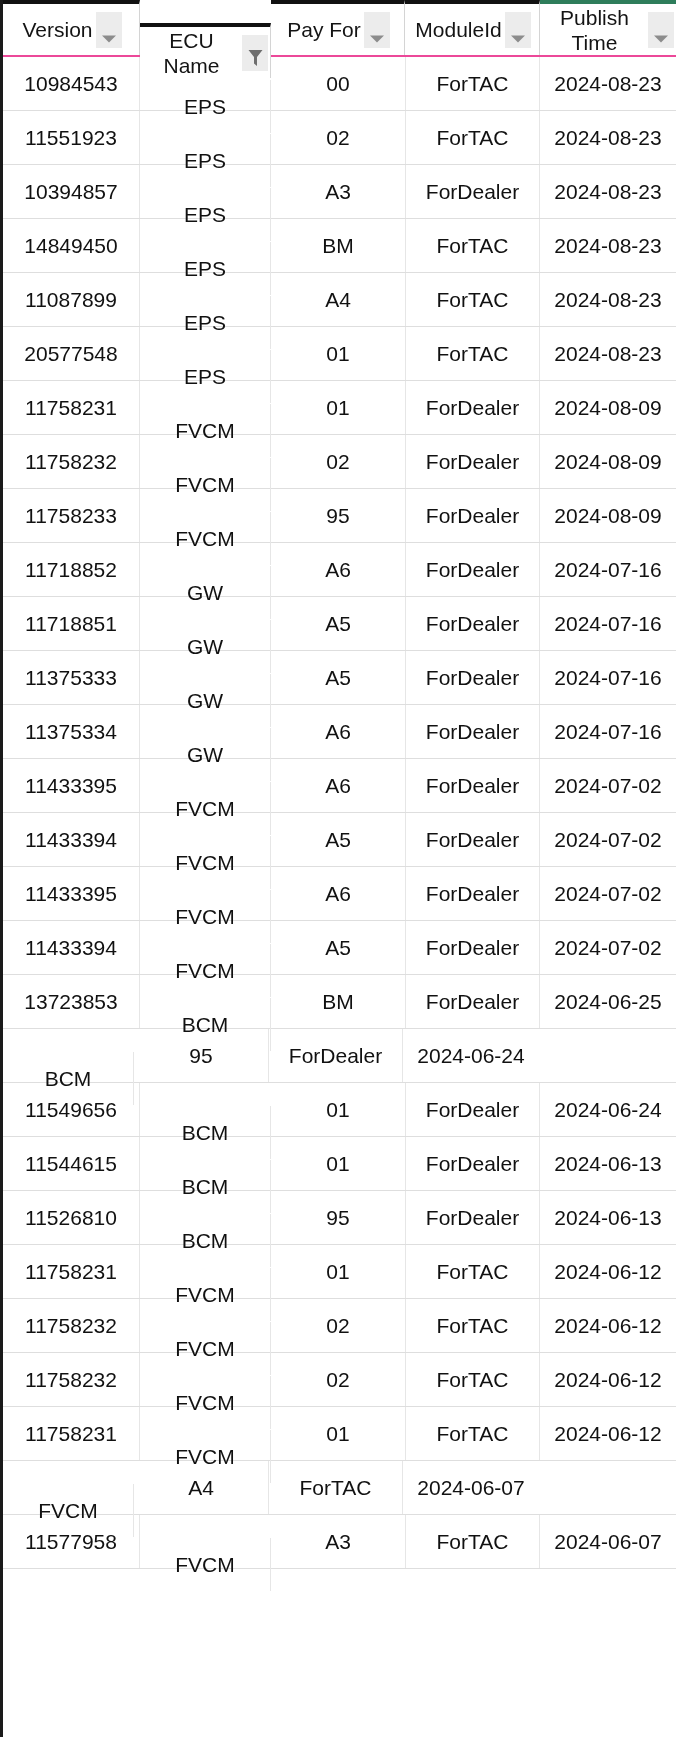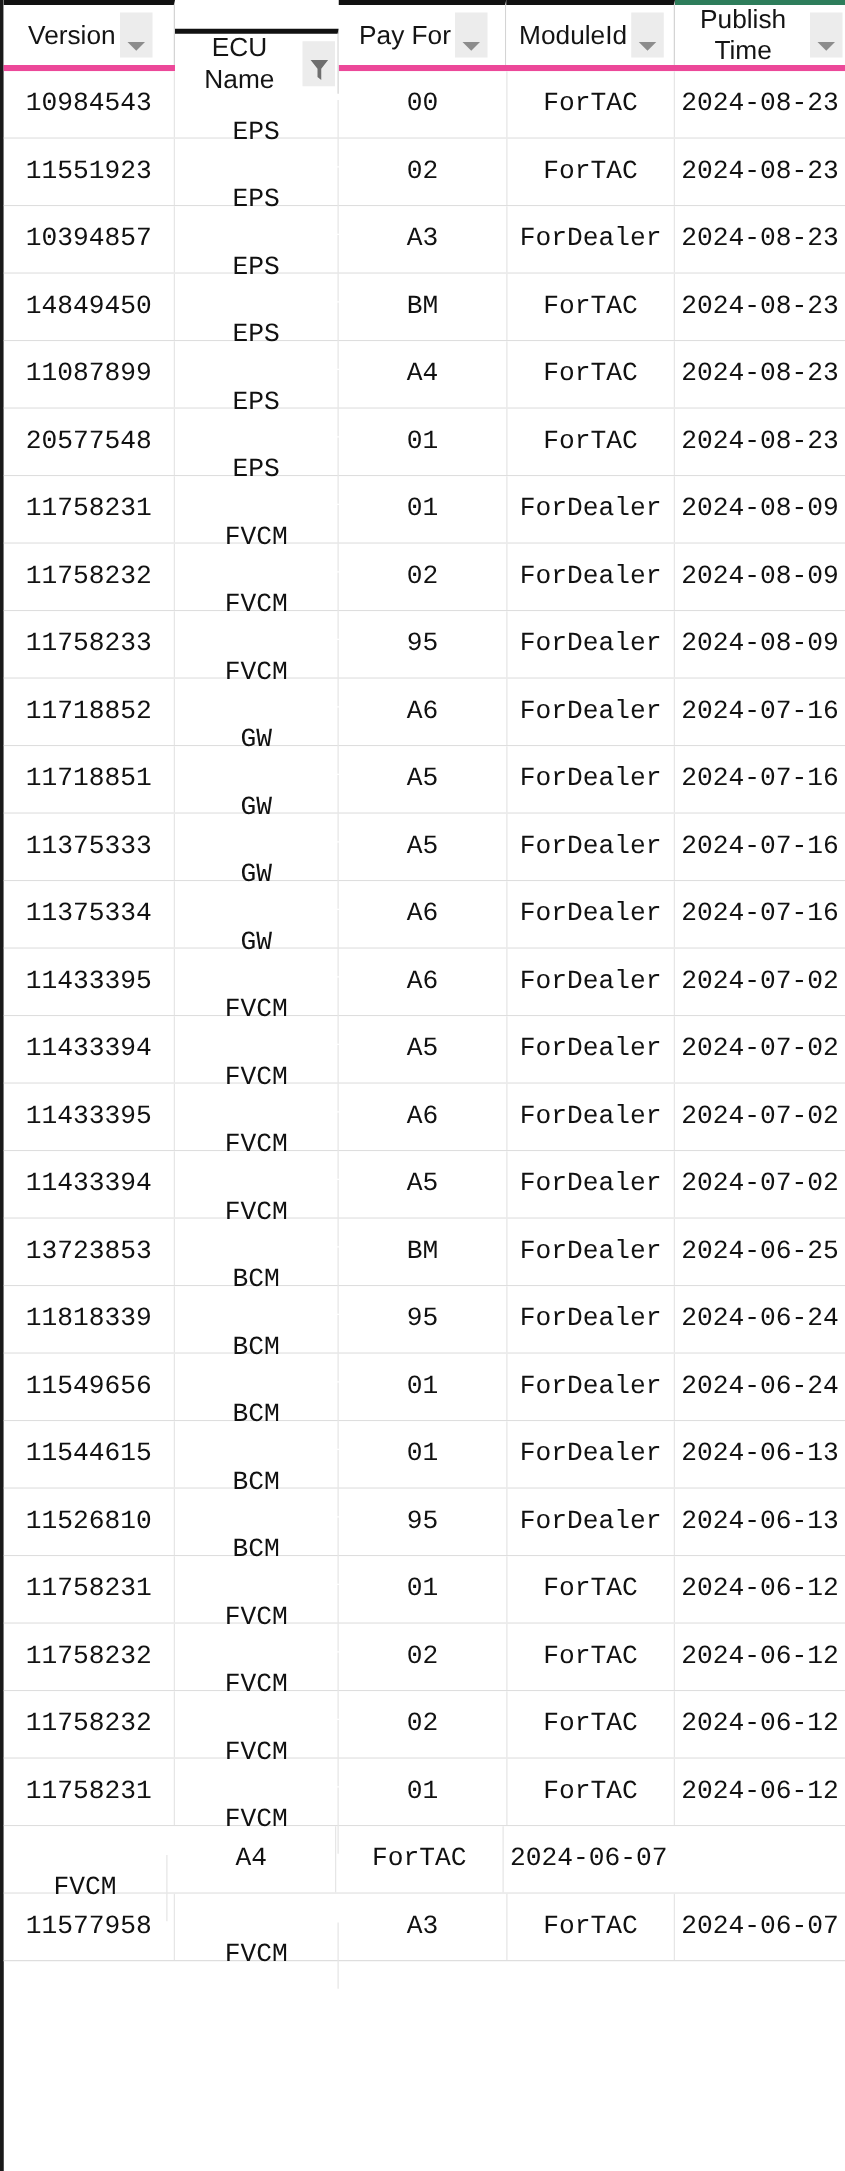--- a/index.html
+++ b/index.html
@@ -22,21 +22,21 @@
     position: relative;
     background: #ffffff;
     border-left: 3px solid #1a1a1a;
   }
 
   
   .grid-header {
     display: flex;
     height: 57px;
     background: #ffffff;
-    border-bottom: 5px solid #ec4899;
+    border-bottom: 2px solid #ec4899;
   }
   .th {
     position: relative;
     display: flex;
     align-items: center;
     justify-content: center;
     height: 100%;
     border-top: 4px solid #111111;
     border-right: 1px solid #d4d4d4;
     background: #ffffff;
@@ -74,21 +74,20 @@
   
   .col-0 { width: 137px; }
   .col-1 { width: 131px; margin-top: 23px; }
   .col-2 { width: 135px; }
   .col-3 { width: 134px; }
   .col-4 { width: 136px; }
 
   
   .grid-body {
     display: block;
-    font-family: Liberation Mono, monospace;
   }
   .grid-row {
     display: flex;
     height: 54px;
     border-bottom: 1px solid #dedede;
     background: #ffffff;
     cursor: default;
   }
   .td {
     display: flex;
@@ -274,21 +273,20 @@
         <div class="td col-4 cell-time">2024-07-02</div>
       </div>
       <div class="grid-row">
         <div class="td col-0 cell-version">13723853</div>
         <div class="td col-1">BCM</div>
         <div class="td col-2">BM</div>
         <div class="td col-3">ForDealer</div>
         <div class="td col-4 cell-time">2024-06-25</div>
       </div>
       <div class="grid-row">
-        <div class="td col-0 cell-version">11818339</div>
         <div class="td col-1">BCM</div>
         <div class="td col-2">95</div>
         <div class="td col-3">ForDealer</div>
         <div class="td col-4 cell-time">2024-06-24</div>
       </div>
       <div class="grid-row">
         <div class="td col-0 cell-version">11549656</div>
         <div class="td col-1">BCM</div>
         <div class="td col-2">01</div>
         <div class="td col-3">ForDealer</div>

